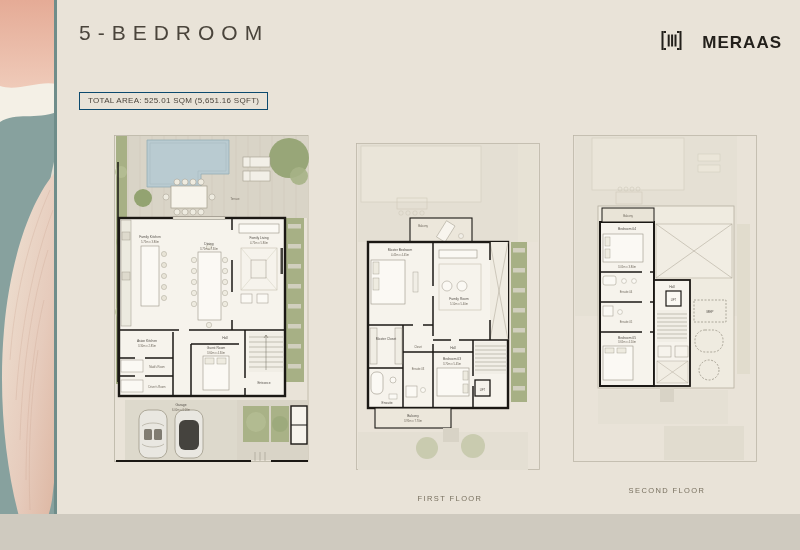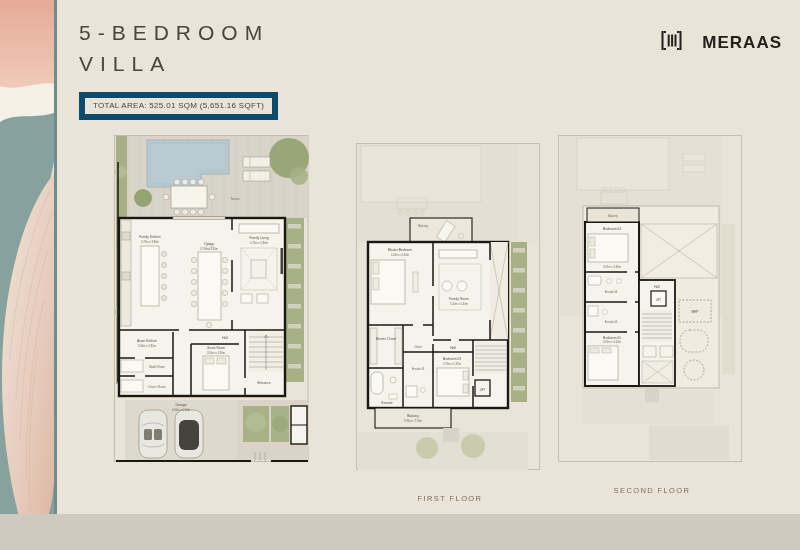--- a/index.html
+++ b/index.html
@@ -1,28 +1,28 @@
 <!DOCTYPE html>
 <html><head>
 <meta charset="utf-8">
 <style>
   html,body{margin:0;padding:0;background:#cfcabf;}
   .screen{position:relative;width:800px;height:514px;background:#e9e3d8;
     font-family:"Liberation Sans",sans-serif;overflow:hidden;}
   .art{position:absolute;left:0;top:0;width:57px;height:550px;}
   .title{position:absolute;left:79px;top:17px;font-size:21px;letter-spacing:7px;
     line-height:31px;color:#4a443b;font-weight:500;}
-  .area-box{position:absolute;left:79px;top:92px;border:6px solid #0c4a6e;
+  .area-box{position:absolute;left:79px;top:92px;border:1px solid #0c4a6e;
     padding:3px 8px 4px 8px;font-size:8px;letter-spacing:.3px;color:#4a443c;white-space:nowrap;}
   .logo{position:absolute;top:28px;right:18px;display:flex;align-items:center;gap:18px;}
   .logo-text{font-size:17px;font-weight:700;letter-spacing:1px;color:#23201b;}
   .plan{position:absolute;width:198px;height:372px;}
   #plan-ground{left:113px;top:132px;}
   #plan-first{left:355px;top:140px;width:190px;}
-  #plan-second{left:557px;top:132px;width:190px;}
+  #plan-second{left:572px;top:132px;width:190px;}
   .plan svg{display:block;}
   .floor-label{position:absolute;left:0;right:0;top:354px;text-align:center;
     font-size:7.5px;letter-spacing:1.4px;color:#78705f;}
   svg text{font-family:"Liberation Sans",sans-serif;fill:#55504a;}
   .rn{font-size:3.3px;text-anchor:middle;}
   .rd{font-size:2.7px;text-anchor:middle;fill:#6e675c;}
   .rs{font-size:2.6px;text-anchor:middle;fill:#46413b;}
 </style>
 </head>
 <body>
@@ -53,21 +53,20 @@
         <path d="M48,250 C32,300 22,370 20,440"></path>
         <path d="M44,300 C32,350 26,420 26,480"></path>
         <path d="M38,350 C30,400 28,460 30,510"></path>
       </g>
       <rect x="54" width="3" height="550" fill="#6f8d8a"></rect>
     </svg>
   </div>
 
   <div class="title">
     <div>5-BEDROOM</div>
-    <div>VILLA</div>
   </div>
   <div class="area-box">TOTAL AREA: 525.01 SQM (5,651.16 SQFT)</div>
 
   <div class="logo">
     <span>
       <svg width="25" height="25" viewBox="0 0 25 25">
         <g fill="#23201b">
           <rect x="2.5" y="3" width="2" height="19"></rect>
             <rect x="4.5" y="3" width="2.5" height="2"></rect>
             <rect x="4.5" y="20" width="2.5" height="2"></rect>

